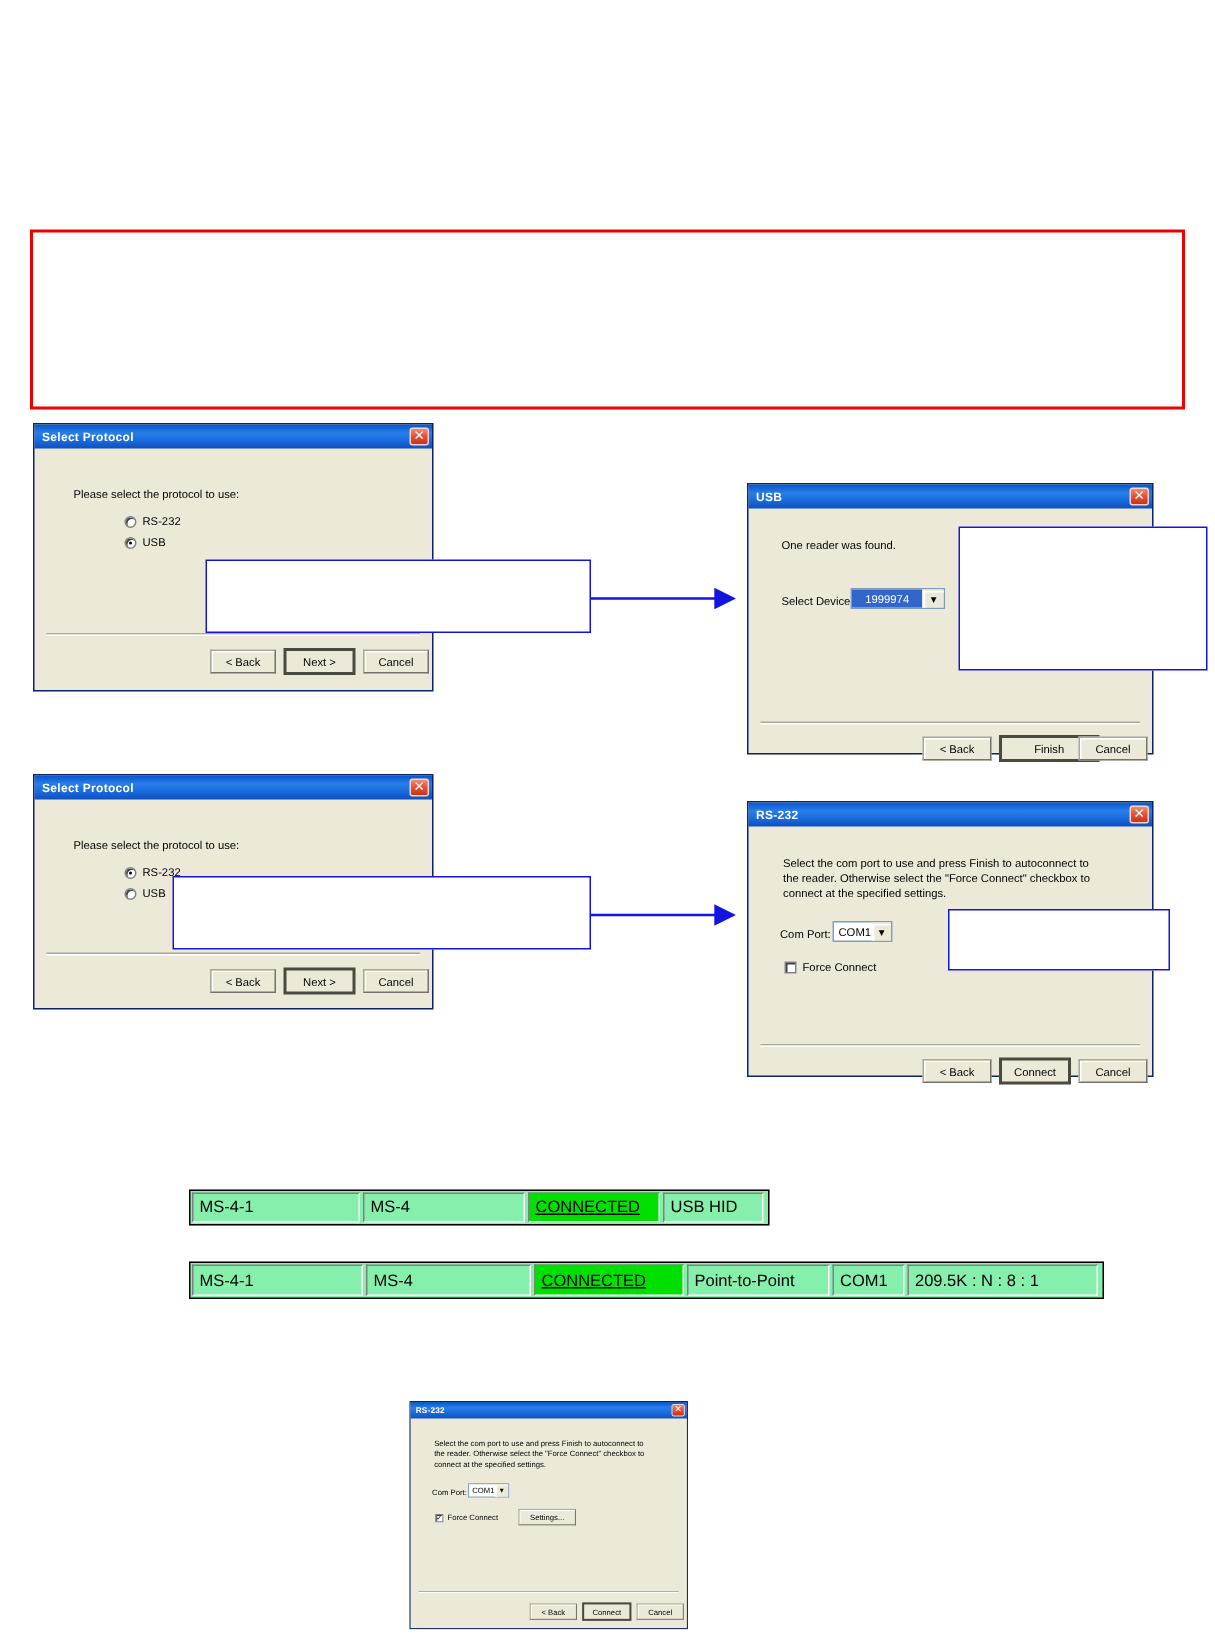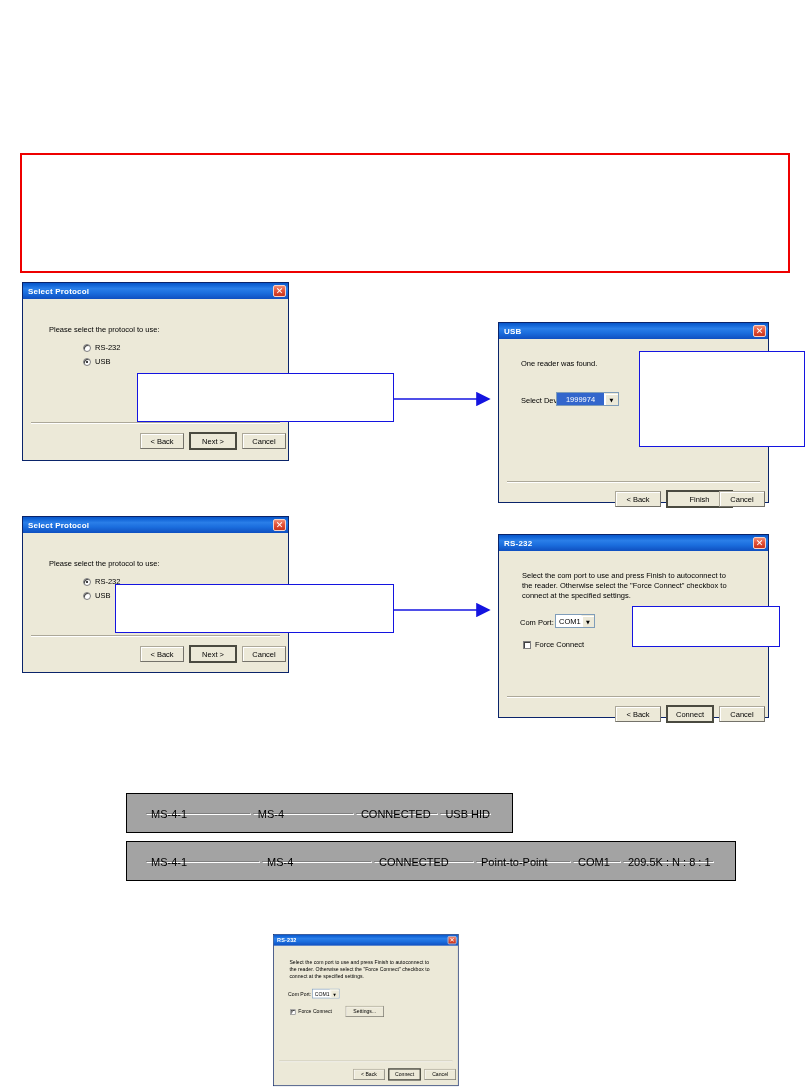--- a/index.html
+++ b/index.html
@@ -191,45 +191,46 @@
     left: 0; top: 0;
     width: 810px;
     height: 1089px;
     pointer-events: none;
     overflow: visible;
   }
 
   
   .statusbar {
     position: absolute;
-    background: #a3a3a3;
+    background: #86efac;
     border: 1px solid #000000;
     box-sizing: border-box;
     display: flex;
     align-items: stretch;
-    padding: 19px;
+    padding: 1px;
   }
   .statusbar .cell {
     border: 1px solid #aca899;
     border-top-color: #808080;
     border-left-color: #808080;
     border-right-color: #ffffff;
     border-bottom-color: #ffffff;
     box-sizing: border-box;
     display: flex;
     align-items: center;
     padding-left: 4px;
     font-size: 11px;
     color: #000000;
     margin-right: 2px;
     white-space: nowrap;
   }
   .statusbar .cell.green {
     background: #00e000;
     justify-content: flex-start;
+    text-decoration: underline;
   }
 
   
   .mini-wrap {
     position: absolute;
     transform-origin: top left;
   }
 </style>
 </head>
 <body>
@@ -312,21 +313,21 @@
 </div>
 
 <div class="dlg" style="left:498px; top:322px; width:271px; height:181px;">
   <div class="dlg-title">
     <span class="t-text">USB</span>
     <span class="close-btn">✕</span>
   </div>
   <div class="dlg-body">
     <div class="lbl" style="left:22px; top:20px;">One reader was found.</div>
     <div class="lbl" style="left:22px; top:57px;">Select Device:</div>
-    <div class="combo selected" style="left:57px; top:53px; width:63px;">
+    <div class="combo selected" style="left:68px; top:53px; width:63px;">
       <span class="cval">1999974</span>
       <span class="carrow">▼</span>
     </div>
     <div class="dlg-hr" style="top:142px;"></div>
     <div class="btn" style="left:116px; top:152px; width:46px; height:16px;">&lt; Back</div>
     <div class="btn default" style="left:167px; top:151px; width:67px; height:18px;">Finish</div>
     <div class="btn" style="left:220px; top:152px; width:46px; height:16px;">Cancel</div>
   </div>
 </div>
 

